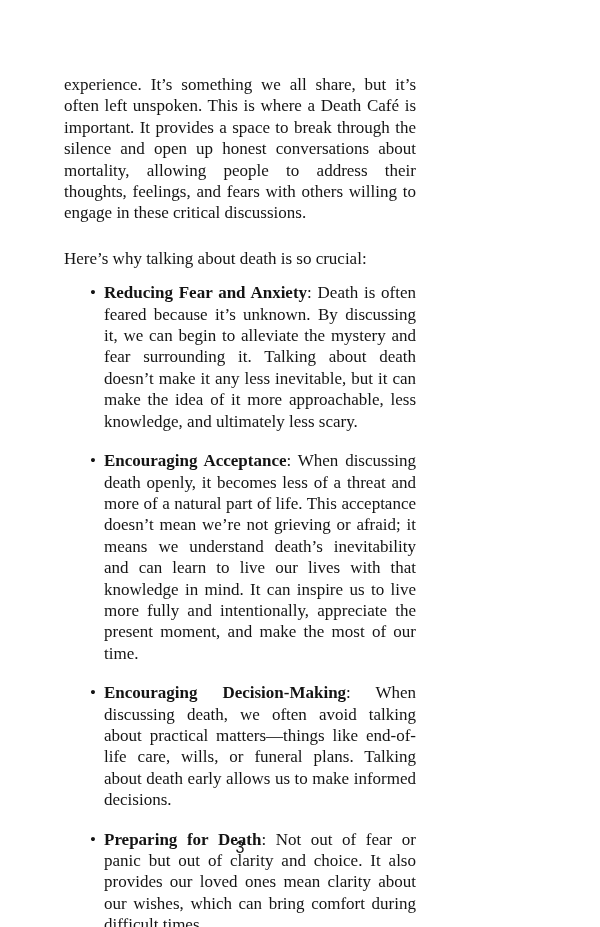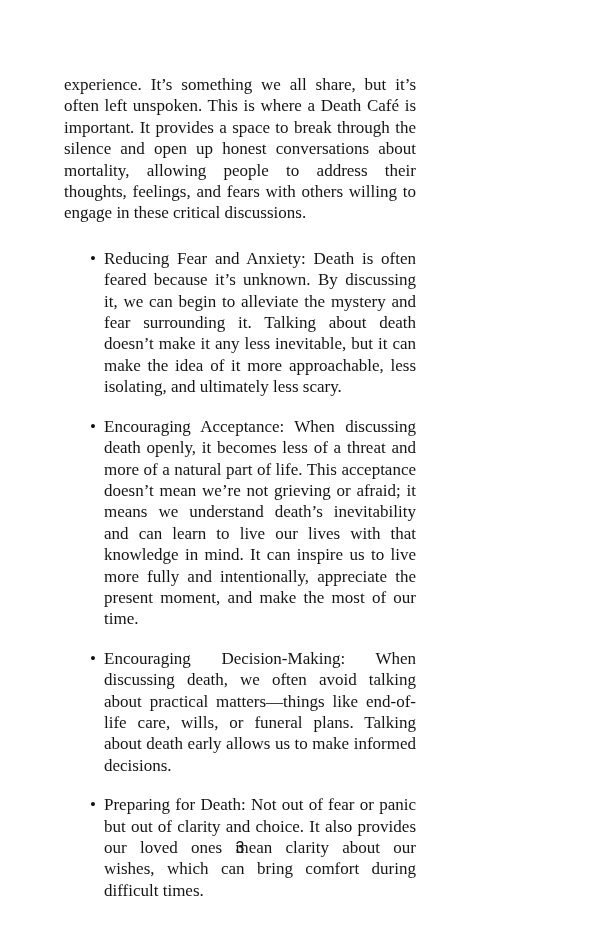--- a/index.html
+++ b/index.html
@@ -42,21 +42,21 @@
   }
   ul.bullet-list li:last-child {
     margin-bottom: 0;
   }
   .marker {
     position: absolute;
     left: 26px;
     top: 0;
   }
   .li-title {
-    font-weight: normal;
+    font-weight: bold;
   }
   .page-number {
     position: absolute;
     top: 838px;
     left: 0;
     width: 100%;
     text-align: center;
     font-family: "Liberation Sans", "DejaVu Sans", sans-serif;
     font-size: 16px;
     line-height: 20px;
@@ -64,25 +64,26 @@
   }
 </style>
 </head>
 <body>
 
 <div class="page">
   <div class="content">
 
     <p class="para">experience. It’s something we all share, but it’s often left unspoken. This is where a Death Café is important. It provides a space to break through the silence and open up honest conversations about mortality, allowing people to address their thoughts, feelings, and fears with others willing to engage in these critical discussions.</p>
 
+    <p class="intro">Here’s why talking about death is so crucial:</p>
 
     <ul class="bullet-list">
       <li>
         <span class="marker">•</span>
-        <span class="li-title">Reducing Fear and Anxiety</span><span>: Death is often feared because it’s unknown. By discussing it, we can begin to alleviate the mystery and fear surrounding it. Talking about death doesn’t make it any less inevitable, but it can make the idea of it more approachable, less isolating, and ultimately less scary.</span>
+        <span class="li-title">Reducing Fear and Anxiety</span><span>: Death is often feared because it’s unknown. By discussing it, we can begin to alleviate the mystery and fear surrounding it. Talking about death doesn’t make it any less inevitable, but it can make the idea of it more approachable, less knowledge, and ultimately less scary.</span>
       </li>
       <li>
         <span class="marker">•</span>
         <span class="li-title">Encouraging Acceptance</span><span>: When discussing death openly, it becomes less of a threat and more of a natural part of life. This acceptance doesn’t mean we’re not grieving or afraid; it means we understand death’s inevitability and can learn to live our lives with that knowledge in mind. It can inspire us to live more fully and intentionally, appreciate the present moment, and make the most of our time.</span>
       </li>
       <li>
         <span class="marker">•</span>
         <span class="li-title">Encouraging Decision-Making</span><span>: When discussing death, we often avoid talking about practical matters—things like end-of-life care, wills, or funeral plans. Talking about death early allows us to make informed decisions.</span>
       </li>
       <li>

